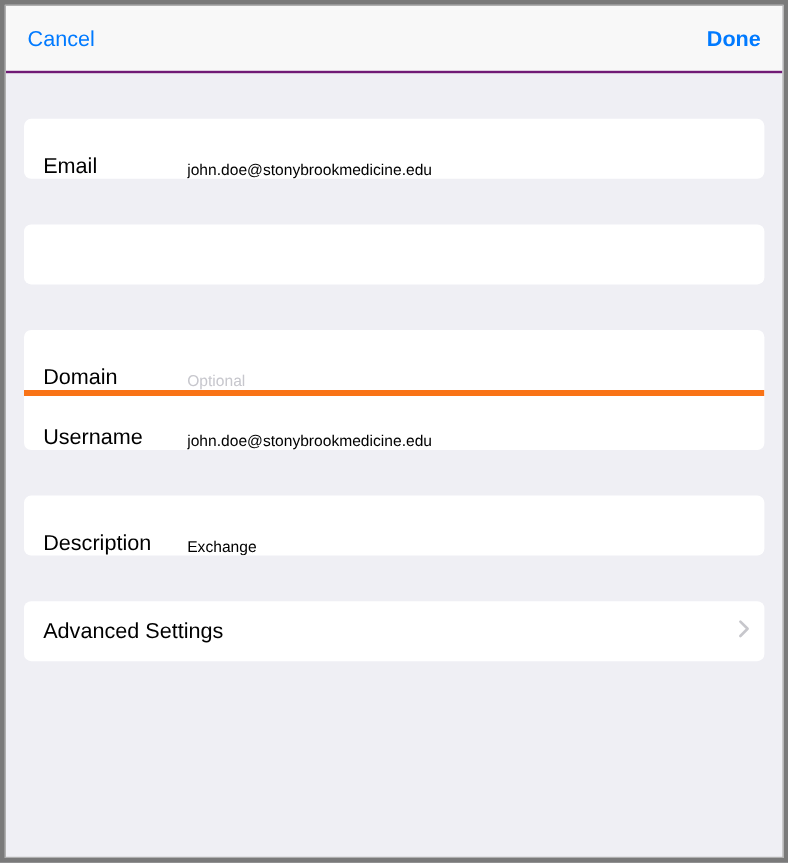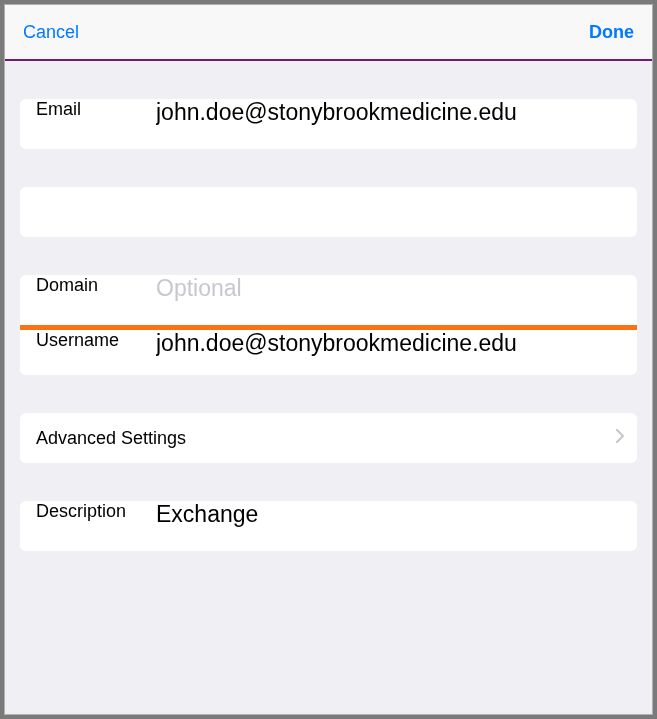--- a/index.html
+++ b/index.html
@@ -54,38 +54,38 @@
       padding: 0 15px;
     }
     .group {
       margin-top: 38px;
       background: #fff;
       border-radius: 6px;
       overflow: hidden;
     }
     .row {
       display: flex;
-      align-items: flex-start;
+      align-items: flex-end;
       min-height: 50px;
       padding: 0 16px;
     }
     .row + .row {
       border-top: 5px solid #f97316;
     }
     .row-label {
       width: 120px;
       font-size: 18px;
       color: #000;
       flex-shrink: 0;
     }
     .row-input {
       flex: 1;
       border: none;
       outline: none;
-      font-size: 23px;
+      font-size: 13px;
       color: #000;
       background: transparent;
       font-family: inherit;
     }
     .row-input::placeholder {
       color: #c7c7cd;
     }
     .link-row {
       display: flex;
       align-items: center;
@@ -132,31 +132,31 @@
         <div class="row-label">Domain</div>
         <input class="row-input" type="text" placeholder="Optional" value="" style="">
       </div>
       <div class="row">
         <div class="row-label">Username</div>
         <input class="row-input" type="text" value="john.doe@stonybrookmedicine.edu" style="">
       </div>
     </div>
 
     <div class="group">
+      <div class="row">
+        <div class="row-label">Description</div>
+        <input class="row-input" type="text" value="Exchange" style="">
+      </div>
+    </div>
+
+    <div class="group">
       <div class="link-row">
         <div class="link-label">Advanced Settings</div>
         <span class="chevron">
           <svg width="10" height="16" viewBox="0 0 10 16" fill="none">
             <path d="M2 2 L8 8 L2 14" stroke="#c7c7cc" stroke-width="2.2" stroke-linecap="round" stroke-linejoin="round"></path>
           </svg>
         </span>
       </div>
     </div>
 
-    <div class="group">
-      <div class="row">
-        <div class="row-label">Description</div>
-        <input class="row-input" type="text" value="Exchange" style="">
-      </div>
-    </div>
-
   </div>
 </div>
 
 </body></html>

